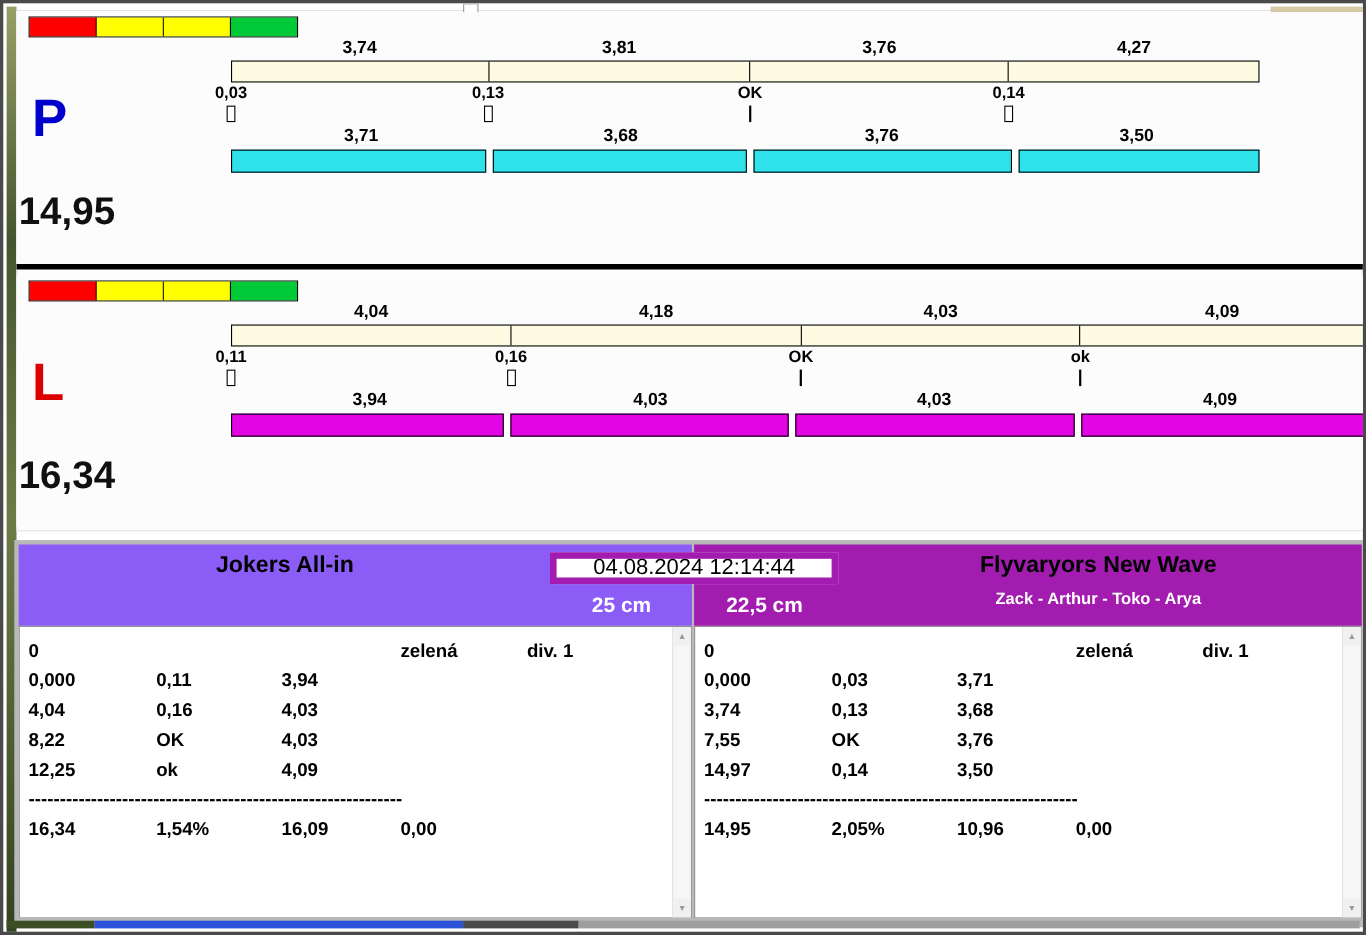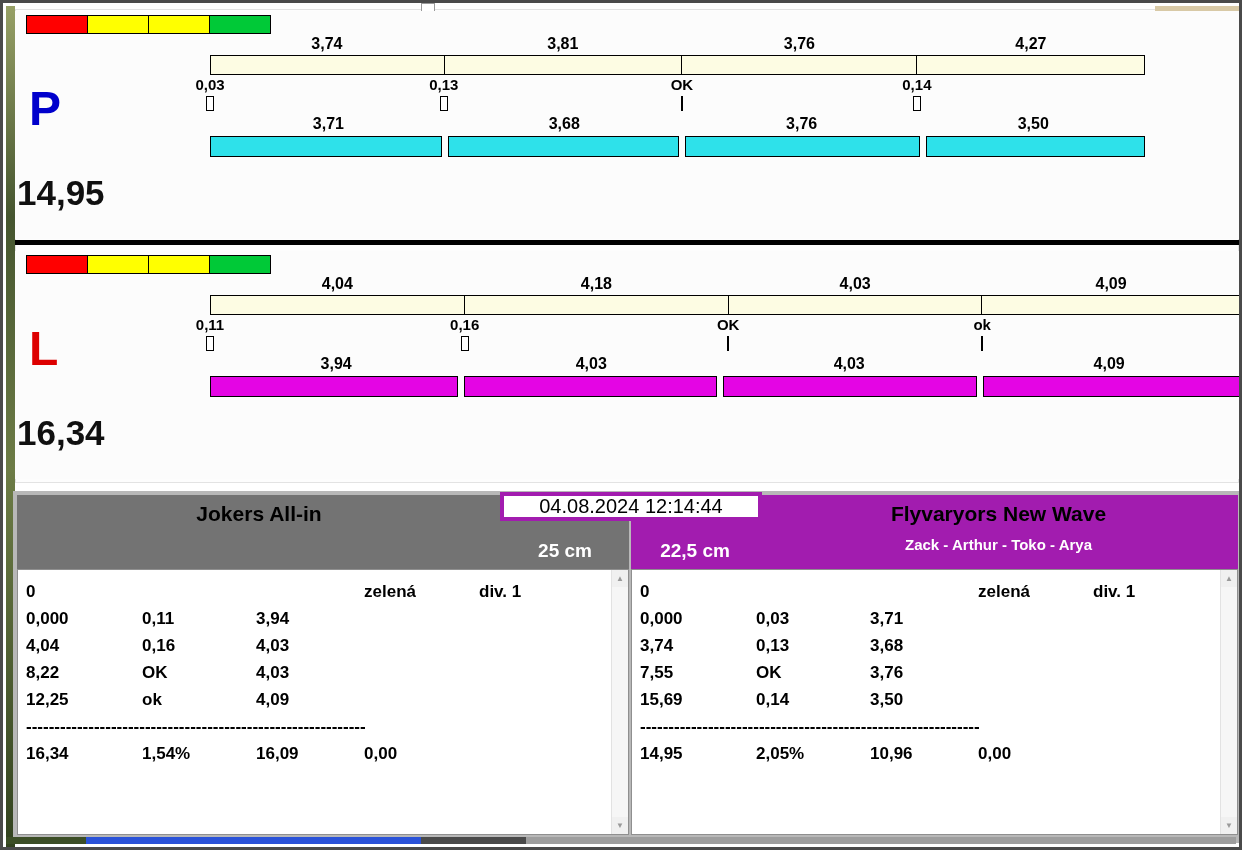--- a/index.html
+++ b/index.html
@@ -74,22 +74,22 @@
   .trow { display:grid; grid-template-columns:116px 114px 108px 115px auto;
           font-size:17px; font-weight:bold; line-height:27px; color:#000; white-space:nowrap; }
   .sep-row { font-size:17px; font-weight:bold; line-height:27px; color:#000; white-space:nowrap; overflow:hidden; }
 
   .scrollbar { position:absolute; right:0; top:0; bottom:0; width:17px; background:#f6f6f6;
                border-left:1px solid #e2e2e2; display:flex; flex-direction:column;
                justify-content:space-between; align-items:center; }
   .scroll-btn { width:16px; height:17px; display:flex; align-items:center; justify-content:center;
                 font-size:8px; color:#9a9a9a; background:#f0f0f0; cursor:pointer; }
 
-  .datetime { position:absolute; left:487px; top:1px; width:262px; height:29px; background:#fff;
-              border:4px solid #a21caf; display:flex; align-items:center; justify-content:center;
+  .datetime { position:absolute; left:487px; top:11px; width:262px; height:29px; background:#fff;
+              border:6px solid #a21caf; display:flex; align-items:center; justify-content:center;
               font-size:20px; color:#000; z-index:5; }
 
   .bottom-strip { position:absolute; left:3px; right:3px; bottom:3px; height:7px; display:flex; }
   .bs-green { width:80px; background:#3c4e26; }
   .bs-blue  { width:335px; background:#2a52d8; }
   .bs-dark  { width:105px; background:#4a4a4a; }
   .bs-gray  { flex:1; background:#9e9e9e; }
 </style>
 </head>
 <body>
@@ -218,21 +218,21 @@
       <span class="seg" style="background: rgb(228, 5, 228); flex-grow: 4.03;"></span>
       <span class="seg" style="background: rgb(228, 5, 228); flex-grow: 4.09;"></span>
     </div>
   </section>
 
   <div class="bottom-panel">
 
     <div class="datetime">04.08.2024 12:14:44</div>
 
     <div class="team team-left">
-      <div class="team-header" style="background: #737373;">
+      <div class="team-header" style="background: #8b5cf6;">
         <div class="inner">
           <div class="team-title">Jokers All-in</div>
         </div>
         <div class="distance">25 cm</div>
       </div>
       <div class="team-body">
         <div class="rows">
           <div class="trow">
             <span>0</span>
             <span></span>
@@ -316,21 +316,21 @@
               <span></span>
           </div>
           <div class="trow">
             <span>7,55</span>
               <span>OK</span>
               <span>3,76</span>
               <span></span>
               <span></span>
           </div>
           <div class="trow">
-            <span>15,69</span>
+            <span>14,97</span>
               <span>0,14</span>
               <span>3,50</span>
               <span></span>
               <span></span>
           </div>
           <div class="sep-row">------------------------------------------------------------</div>
           <div class="trow">
             <span>14,95</span>
               <span>2,05%</span>
               <span>10,96</span>

